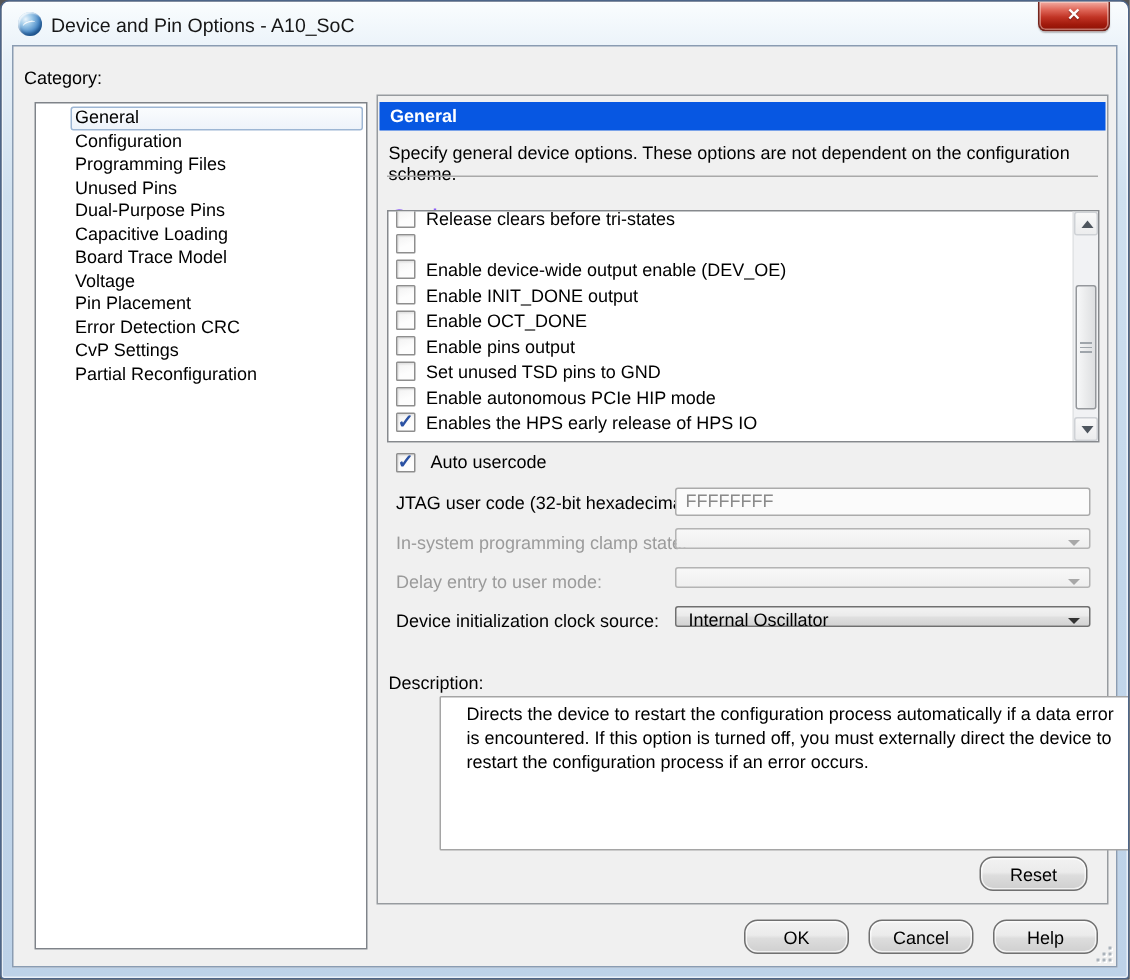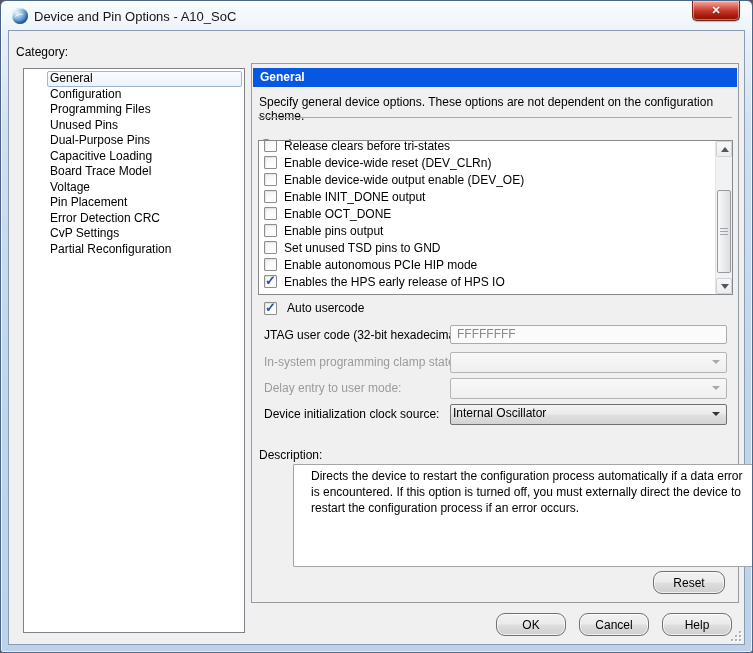--- a/index.html
+++ b/index.html
@@ -116,24 +116,24 @@
 
   .frm-label{ position:absolute; left:12px; font-size:12px; color:#000; white-space:nowrap; }
   .frm-label.disabled{ color:#9B9B9B; }
 
   .tfield{
     position:absolute; left:198px; width:277px; height:19px;
     border:1px solid #ABABAB; border-radius:2px; background:#FBFBFB;
     font-size:12px; color:#8A8A8A; line-height:17px; padding-left:6px;
   }
   .combo{
-    position:absolute; left:198px; width:277px; height:21px;
+    position:absolute; left:198px; width:277px; height:14px;
     border:1px solid #B4B4B4; border-radius:2px;
     background:linear-gradient(#F8F8F8,#EFEFEF);
-    font-size:12px; line-height:17px; padding-left:2px; color:#000;
+    font-size:12px; line-height:17px; padding-left:8px; color:#000;
   }
   .combo .arrow{
     position:absolute; right:6px; top:7px; width:0; height:0;
     border-left:4px solid transparent; border-right:4px solid transparent; border-top:4px solid #A8A8A8;
   }
   .combo.enabled{
     border-color:#707070;
     background:linear-gradient(#F3F3F3 0%,#EBEBEB 45%,#DFDFDF 55%,#D3D3D3 100%);
   }
   .combo.enabled .arrow{ border-top-color:#333; }
@@ -208,21 +208,20 @@
       <div class="options-label">Options:</div>
 
       <div class="options-list">
         <div class="options-rows">
           <div class="opt-row">
               <span class="cb"></span>
               <span class="opt-text">Release clears before tri-states</span>
             </div>
           <div class="opt-row">
               <span class="cb"></span>
-              <span class="opt-text">Enable device-wide reset (DEV_CLRn)</span>
             </div>
           <div class="opt-row">
               <span class="cb"></span>
               <span class="opt-text">Enable device-wide output enable (DEV_OE)</span>
             </div>
           <div class="opt-row">
               <span class="cb"></span>
               <span class="opt-text">Enable INIT_DONE output</span>
             </div>
           <div class="opt-row">

